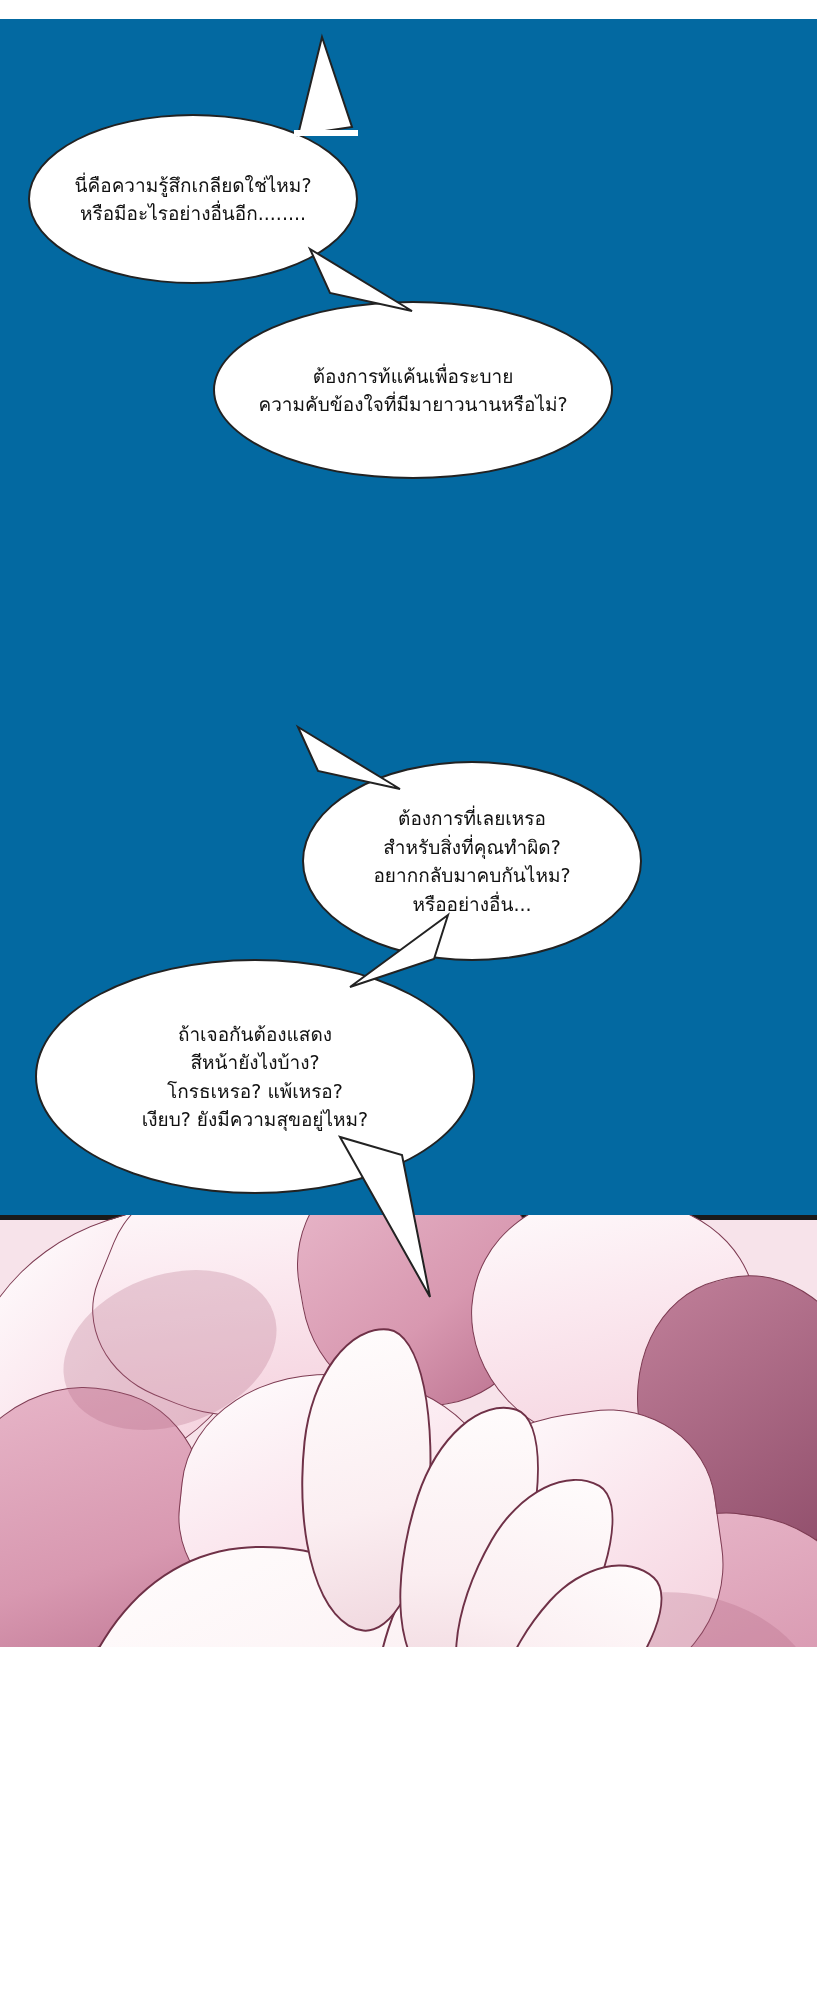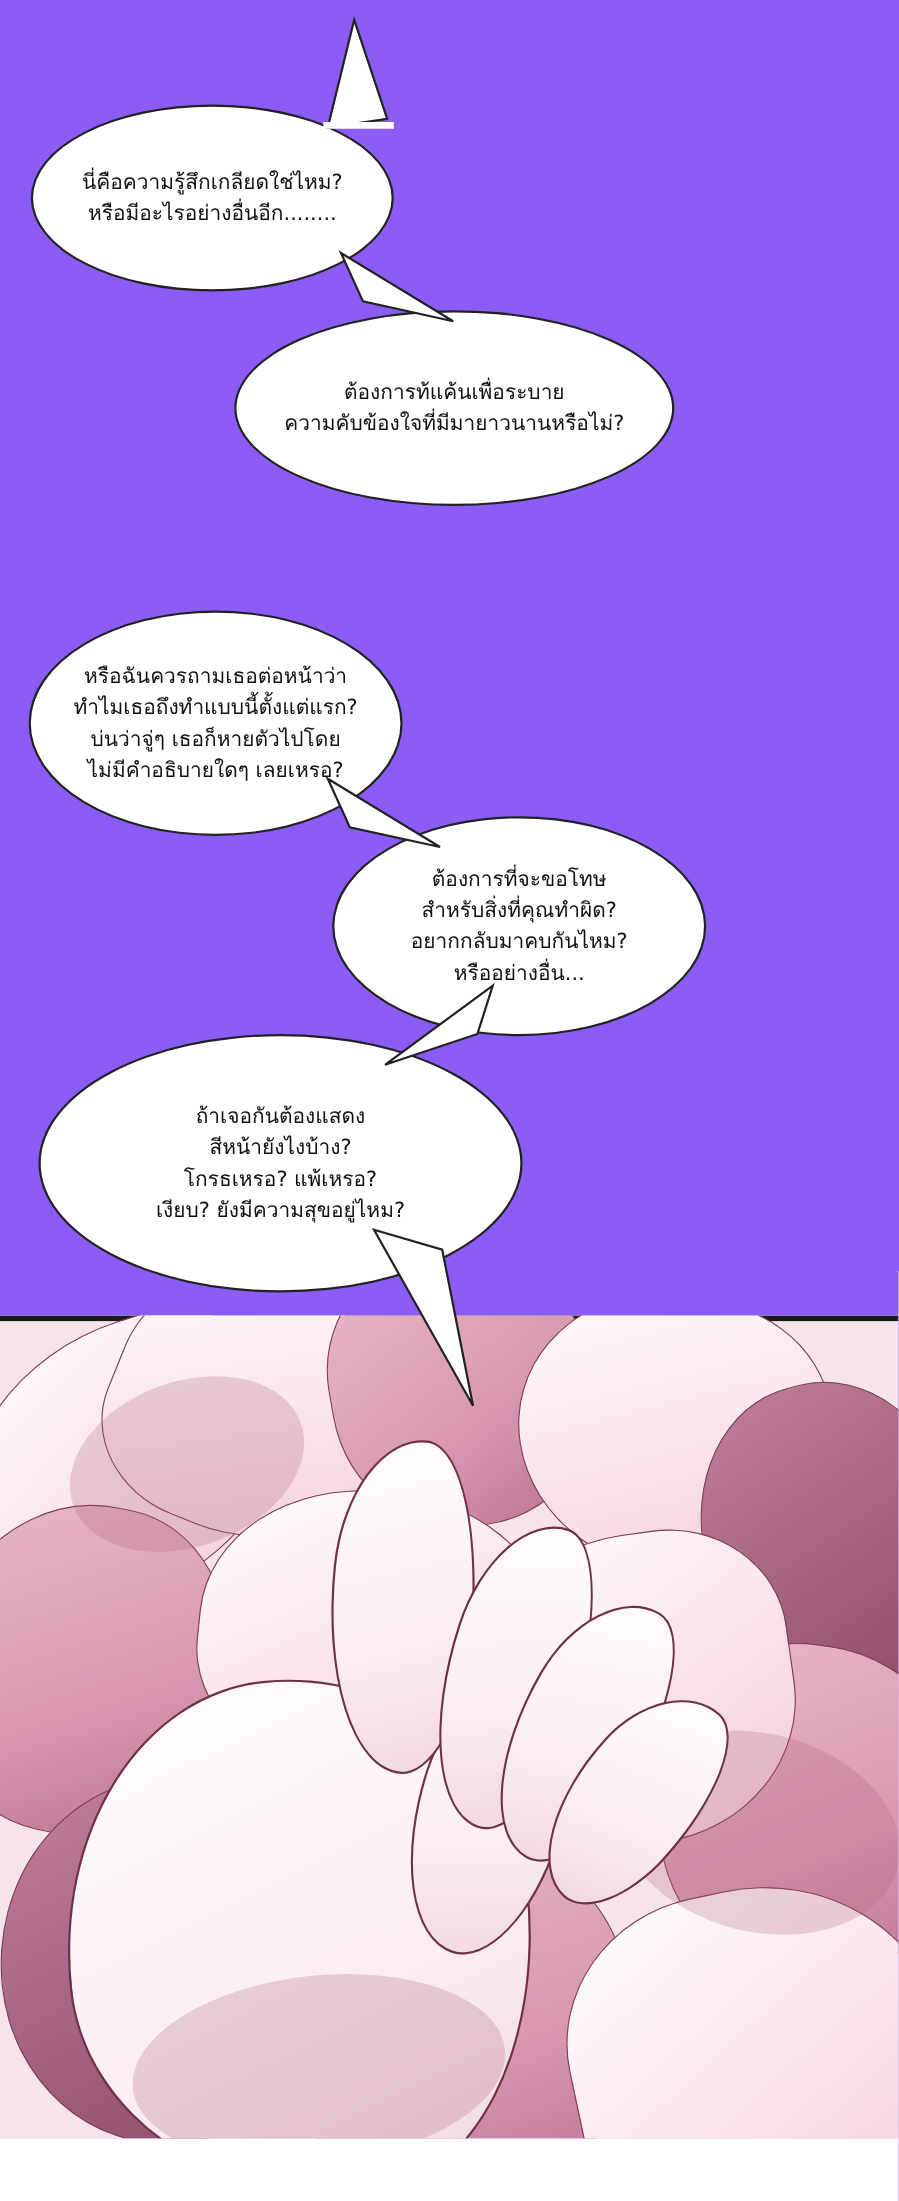--- a/index.html
+++ b/index.html
@@ -6,23 +6,24 @@
     margin: 0;
     padding: 0;
     background: #ffffff;
   }
   body {
     font-family: "DejaVu Sans", "Liberation Sans", sans-serif;
   }
   #page {
     position: relative;
     width: 817px;
-    height: 1944px;
-    background: #8b5cf6;
+    height: 1628px;
+    background: #0369a1;
     overflow: hidden;
+    margin-top: 19px;
   }
   .bubble {
     position: absolute;
     box-sizing: border-box;
     border: 2px solid #222222;
     background: #ffffff;
     border-radius: 50%;
     display: flex;
     align-items: center;
     justify-content: center;
@@ -155,29 +156,23 @@
   <div class="bubble" id="b1">
     <span class="txt">นี่คือความรู้สึกเกลียดใช่ไหม?
 หรือมีอะไรอย่างอื่นอีก........</span>
   </div>
 
   <div class="bubble" id="b2">
     <span class="txt">ต้องการท้แค้นเพื่อระบาย
 ความคับข้องใจที่มีมายาวนานหรือไม่?</span>
   </div>
 
-  <div class="bubble" id="b3">
-    <span class="txt">หรือฉันควรถามเธอต่อหน้าว่า
-ทำไมเธอถึงทำแบบนี้ตั้งแต่แรก?
-บ่นว่าจู่ๆ เธอก็หายตัวไปโดย
-ไม่มีคำอธิบายใดๆ เลยเหรอ?</span>
-  </div>
 
   <div class="bubble" id="b4">
-    <span class="txt">ต้องการที่จะขอโทษ
+    <span class="txt">ต้องการที่เลยเหรอ
 สำหรับสิ่งที่คุณทำผิด?
 อยากกลับมาคบกันไหม?
 หรืออย่างอื่น...</span>
   </div>
 
   <div class="bubble" id="b5">
     <span class="txt">ถ้าเจอกันต้องแสดง
 สีหน้ายังไงบ้าง?
 โกรธเหรอ? แพ้เหรอ?
 เงียบ? ยังมีความสุขอยู่ไหม?</span>

